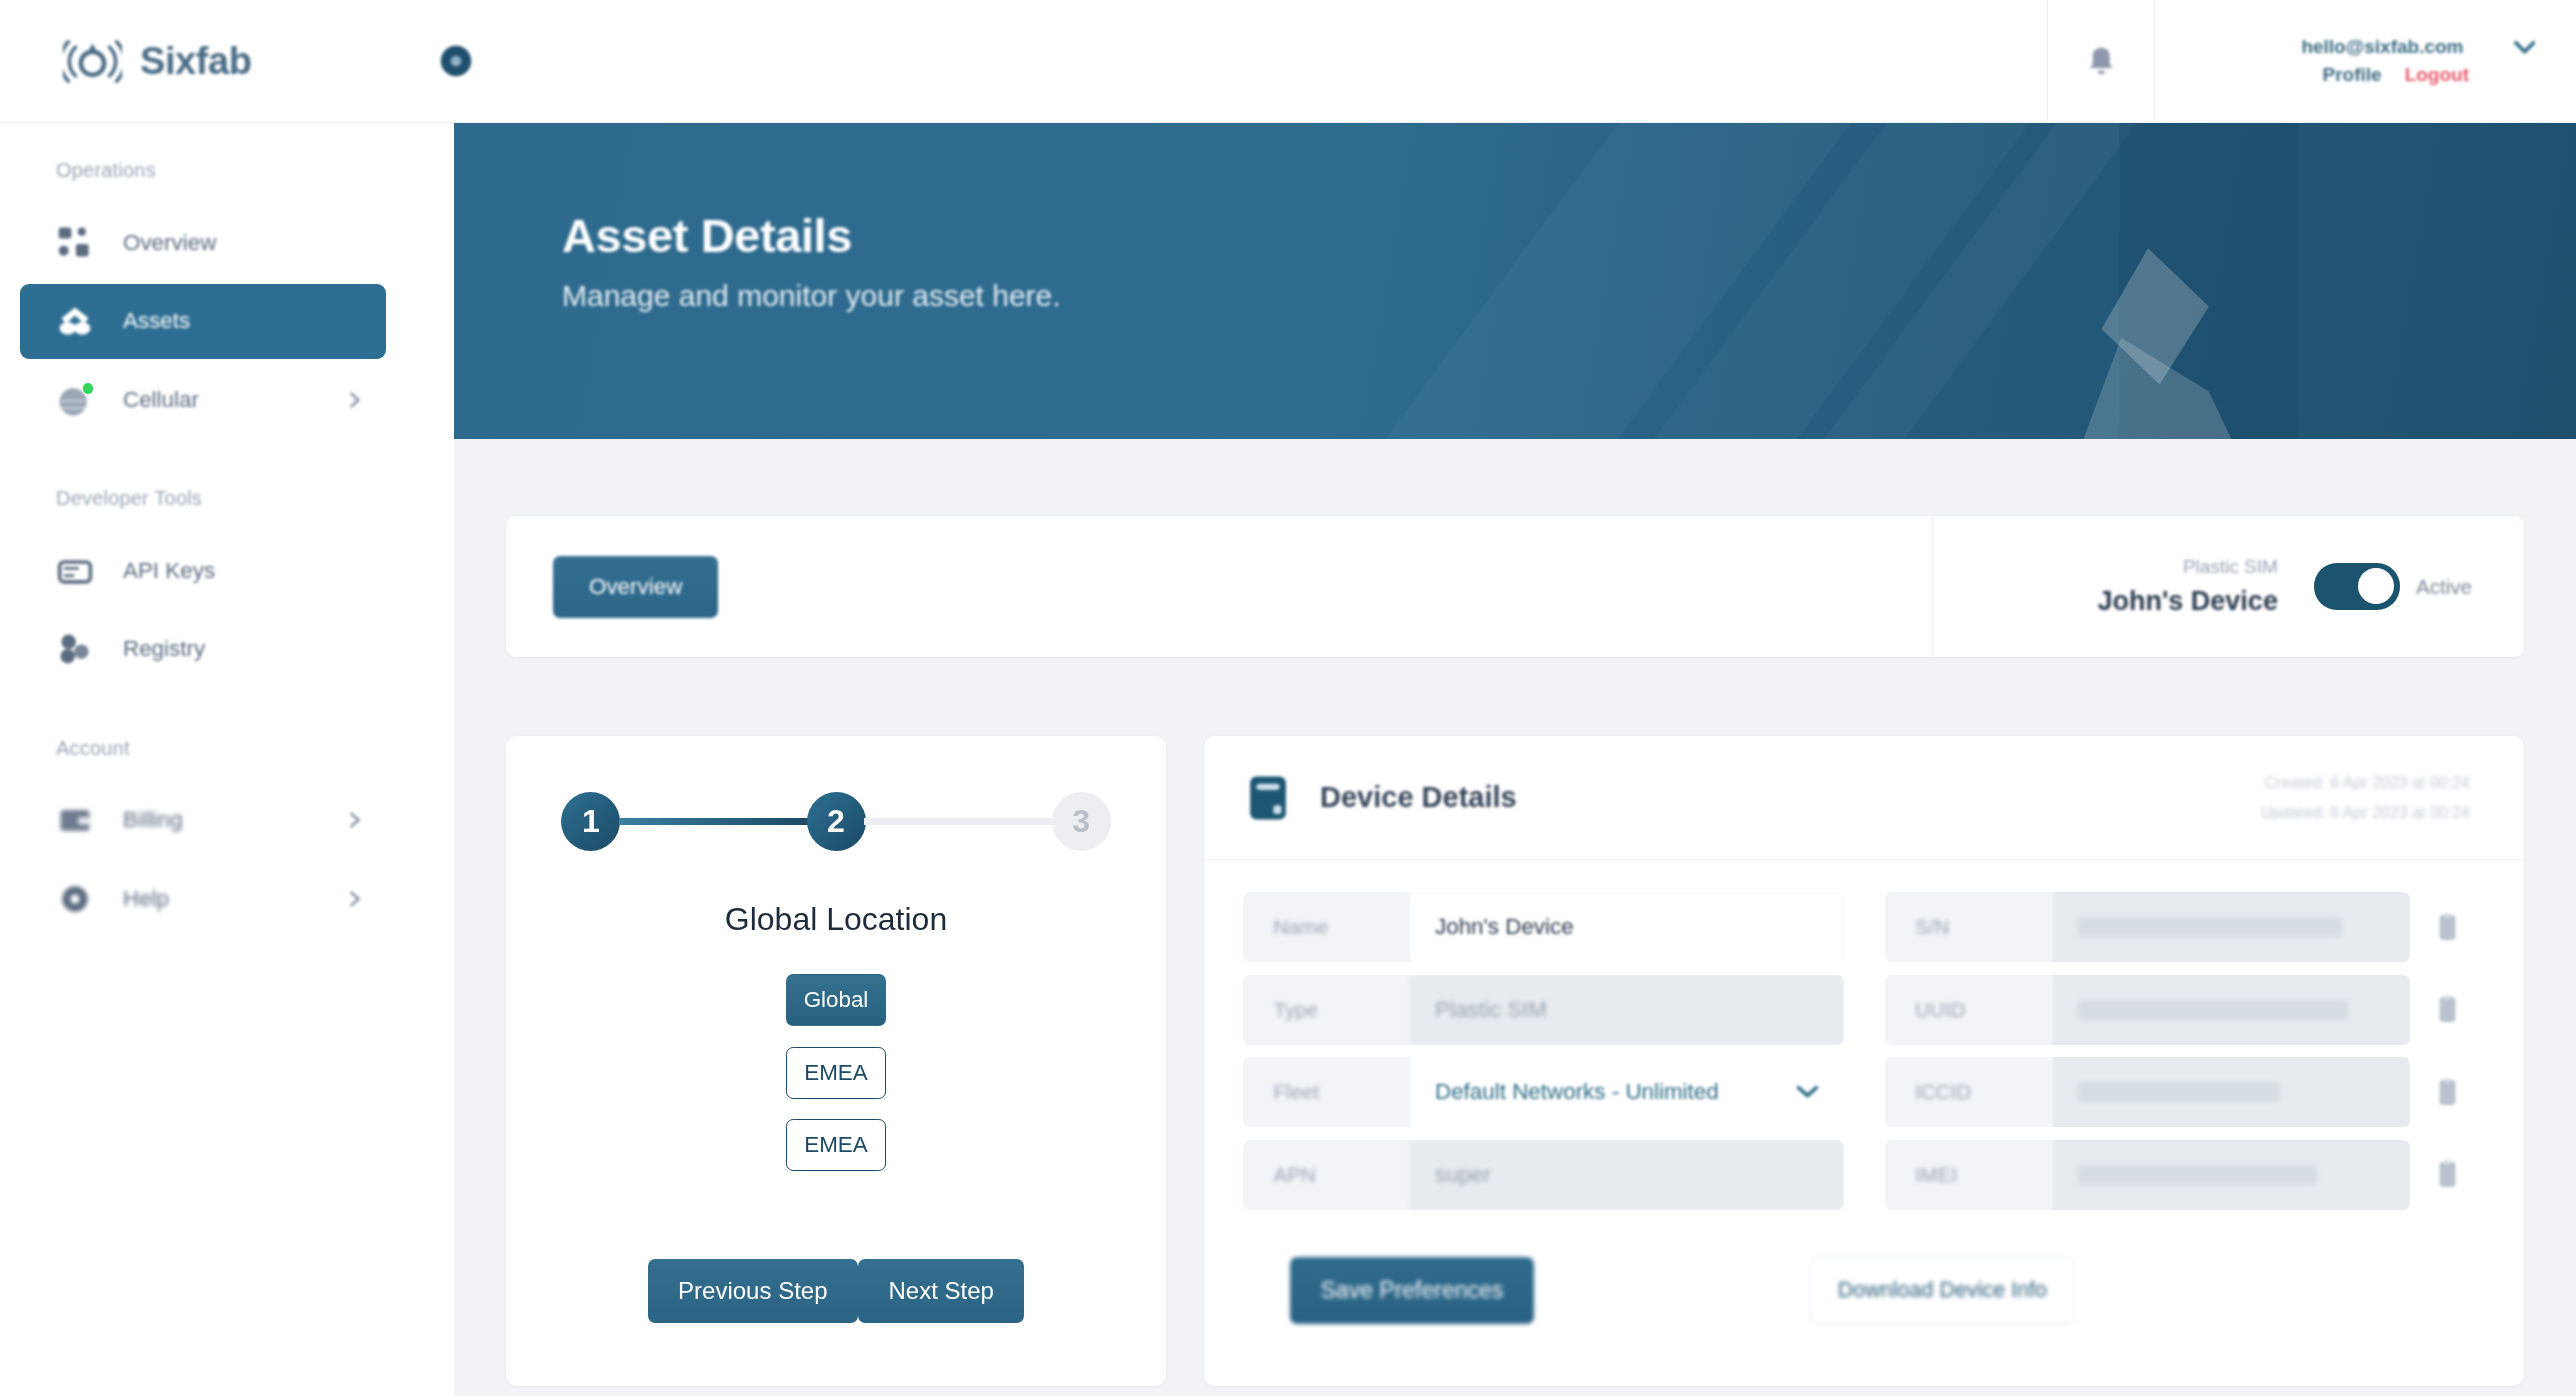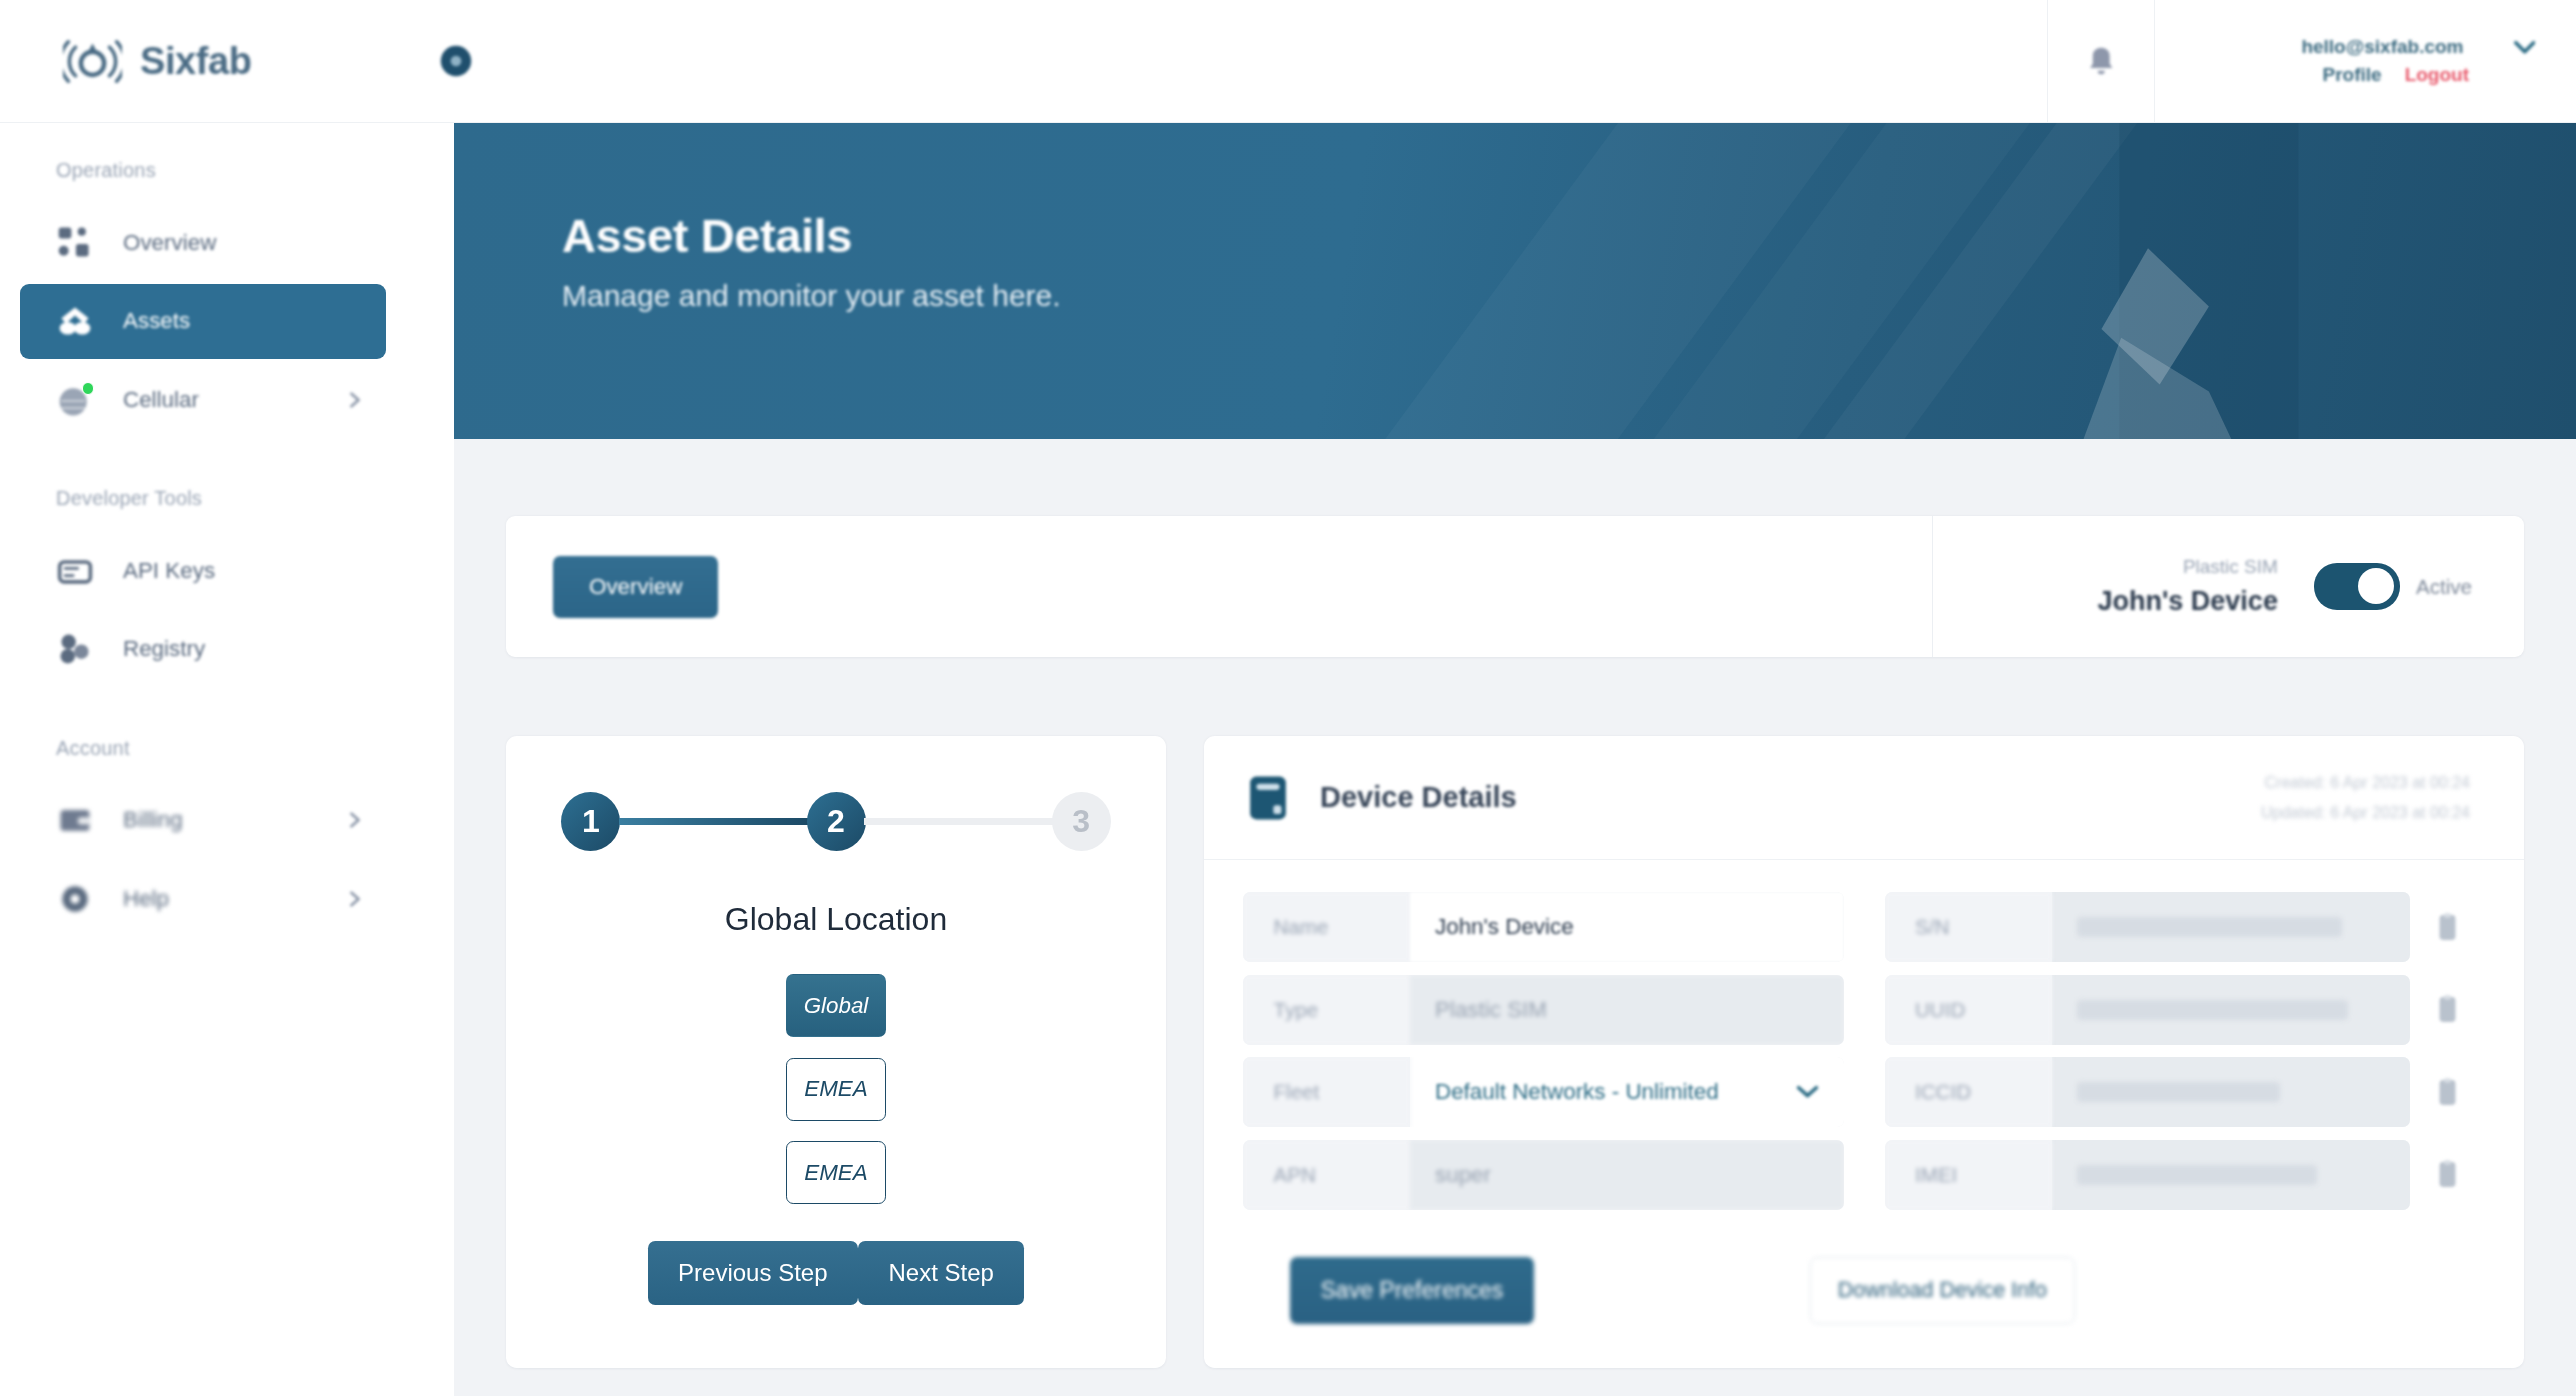--- a/index.html
+++ b/index.html
@@ -126,30 +126,30 @@
     display: flex; align-items: center; justify-content: center;
     font-size: 32px; font-weight: 700; color: #ffffff; flex: 0 0 59px;
     background: linear-gradient(135deg,#2d6f92 0%,#1c4a66 100%);
   }
   .step-circle.inactive { background: #eceef1; color: #b9bfc8; }
   .step-bar { height: 6.3px; flex: 1; background: #eceef1; margin: 0 -1.8px; }
   .step-bar.done { background: linear-gradient(90deg,#3a7ea0 0%,#1c4a66 100%); }
   .wizard-title { font-size: 32px; font-weight: 400; color: #1f2b3a; margin-top: 50px; }
   .loc-list { margin-top: 36px; display: flex; flex-direction: column; gap: 20.6px; align-items: center; }
   .loc-btn {
-    width: 100px; height: 63px; border-radius: 7.2px;
+    width: 100px; height: 52px; border-radius: 7.2px;
     display: flex; align-items: center; justify-content: center;
     font-size: 22.4px; font-weight: 500;
-    background: #ffffff; border: 1.8px solid #1c4a66; color: #1c4a66; font-style: italic;
+    background: #ffffff; border: 1.8px solid #1c4a66; color: #1c4a66;
   }
   .loc-btn.selected {
     background: linear-gradient(180deg,#35728f 0%,#27617f 100%);
     border-color: transparent; color: #ffffff;
   }
-  .wizard-actions { margin-top: 37px; display: flex; }
+  .wizard-actions { margin-top: 88px; display: flex; }
   .wz-btn {
     background: linear-gradient(180deg,#356f90 0%,#2a6384 100%);
     color: #ffffff; border: none; border-radius: 7.2px;
     font-size: 24px; font-weight: 500; padding: 18px 30.5px;
   }
 
   
   .device {
     flex: 1; min-width: 0; background: #ffffff; border-radius: 10.8px;
     box-shadow: 0 0.9px 2.7px rgba(20,40,60,.06); overflow: hidden;

